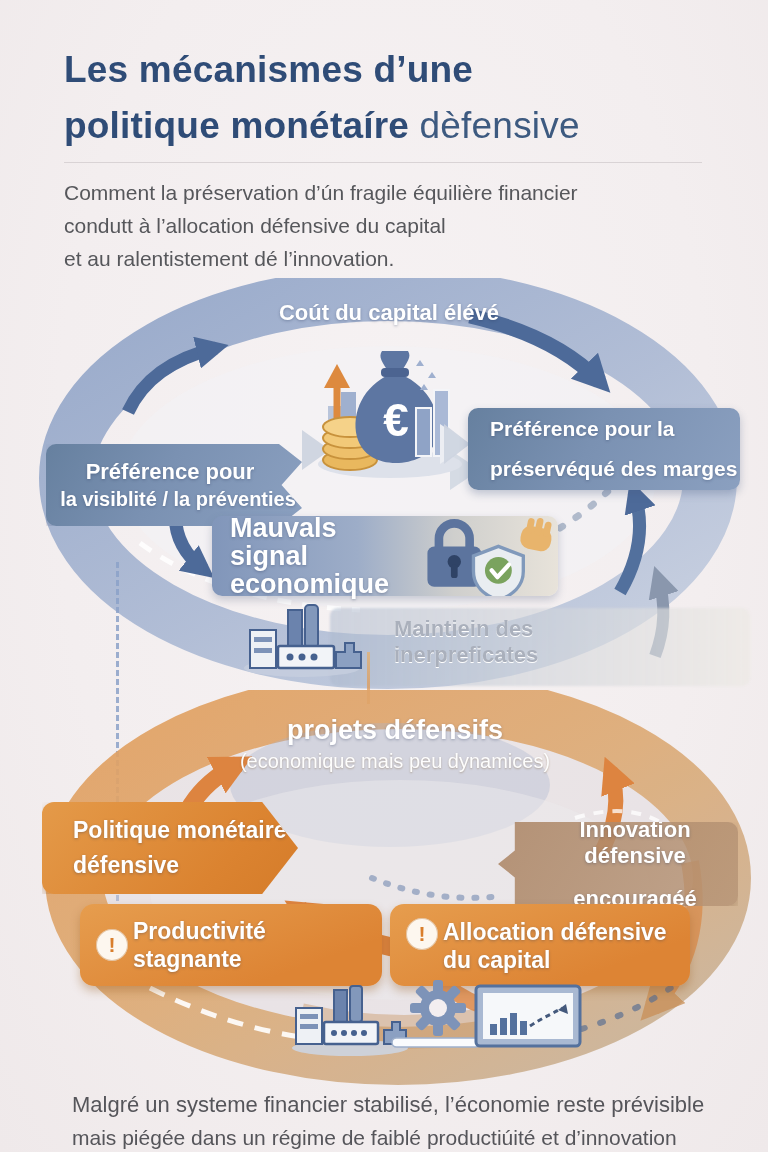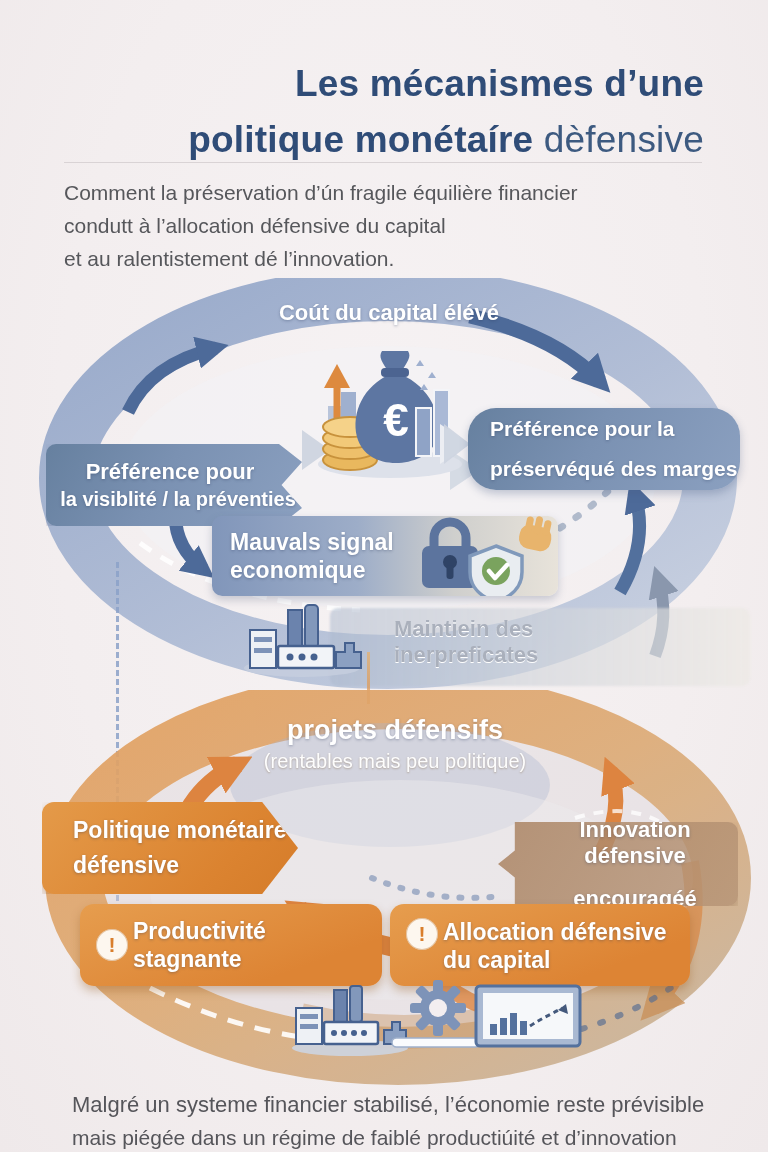--- a/index.html
+++ b/index.html
@@ -2,48 +2,48 @@
 <html><head>
 <meta charset="utf-8">
 <style>
   html,body{margin:0;padding:0;}
   body{font-family:"Liberation Sans","DejaVu Sans",sans-serif;}
   .page{position:relative;width:768px;height:1152px;overflow:hidden;
         background:radial-gradient(ellipse at 50% 40%, #f6f2f3 0%, #f3eeef 60%, #efe9ea 100%);}
   .abs{position:absolute;}
 
   
-  .title{left:64px;top:56px;width:640px;color:#2f4c77;font-size:37px;font-weight:700;line-height:56px;letter-spacing:.2px;text-align:right;}
+  .title{left:64px;top:42px;width:640px;color:#2f4c77;font-size:37px;font-weight:700;line-height:56px;letter-spacing:.2px;}
   .title .light{font-weight:400;color:#3d5a80;}
   .divider{left:64px;top:162px;width:638px;height:1px;background:#d9d3d5;}
   .subtitle{left:64px;top:176px;width:620px;color:#56575b;font-size:21px;line-height:33px;font-weight:400;}
 
   
   .wtxt{color:#ffffff;text-shadow:0 1px 3px rgba(40,55,90,.35);}
 
   
   .box-blue{background:linear-gradient(120deg,#66809f 0%,#7a91b2 45%,#8ba0c0 100%);
             box-shadow:0 4px 8px rgba(70,90,130,.3);border-radius:10px;}
   .left-box{left:46px;top:406px;width:256px;height:82px;
             clip-path:polygon(0 0,91% 0,100% 22%,92% 50%,100% 78%,91% 100%,0 100%);
             display:flex;flex-direction:column;justify-content:center;padding-left:14px;box-sizing:border-box;margin-top:38px;}
   .left-box .l1{font-size:22px;font-weight:600;text-align:center;width:220px;}
   .left-box .l2{font-size:20px;font-weight:600;text-align:center;width:236px;margin-top:3px;}
   .right-box{left:468px;top:408px;width:272px;height:82px;display:flex;flex-direction:column;justify-content:center;
-             padding-left:22px;box-sizing:border-box;border-radius:28px;}
+             padding-left:22px;box-sizing:border-box;}
   .right-box .l1,.right-box .l2{font-size:21px;font-weight:600;}
   .right-box .l2{margin-top:16px;}
   .chev{width:0;height:0;border-top:20px solid transparent;border-bottom:20px solid transparent;}
   .chev-light{border-left:26px solid #cdd4e0;opacity:.9;}
   .chev-white{border-left:30px solid #eceef3;}
 
   .signal-box{left:212px;top:516px;width:346px;height:80px;border-radius:10px;
       background:linear-gradient(90deg,#8196ba 0%,#9dadc8 42%,#cfcfcd 70%,#e8e3da 100%);
       box-shadow:0 4px 8px rgba(80,95,125,.28);display:flex;align-items:center;}
-  .signal-text{padding-left:18px;font-size:23px;font-weight:700;line-height:28px;}
+  .signal-text{padding-left:18px;font-size:27px;font-weight:700;line-height:28px;}
 
   .maintain{left:394px;top:616px;font-size:22px;font-weight:600;line-height:26px;
             color:#aab0bc;text-shadow:0 1px 0 #ffffff;}
   .maintain-band{left:330px;top:608px;width:420px;height:78px;border-radius:8px;
       background:linear-gradient(90deg,rgba(173,186,206,.55),rgba(236,233,228,.65));filter:blur(1px);}
 
   .vdash{left:116px;top:562px;width:0;height:420px;border-left:3px dashed #8ca2c9;opacity:.85;}
   .orange-tick{left:367px;top:652px;width:3px;height:52px;background:linear-gradient(#e8b06a,#dd8a3f);opacity:.7;}
 
   
@@ -241,21 +241,21 @@
     <path d="M 598 168 Q 626 120 610 80" fill="none" stroke="#dd8440" stroke-width="15" marker-end="url(#mO)"></path>
     <path d="M 690 172 Q 706 258 652 318" fill="none" stroke="#d98b4a" stroke-width="18" opacity=".75" marker-end="url(#mT)"></path>
     <path d="M 372 188 Q 436 214 502 206" fill="none" stroke="#7d90b5" stroke-width="6" stroke-dasharray="2 13" stroke-linecap="round" opacity=".65"></path>
     <path d="M 575 128 Q 640 108 678 146" fill="none" stroke="#ffffff" stroke-width="4" stroke-dasharray="10 9" opacity=".75"></path>
     <path d="M 150 298 Q 250 348 352 352" fill="none" stroke="#ffffff" stroke-width="5" stroke-dasharray="16 12" opacity=".9"></path>
     <path d="M 545 348 Q 625 332 682 290" fill="none" stroke="#5d7092" stroke-width="6" stroke-dasharray="3 16" stroke-linecap="round" opacity=".7"></path>
   </svg>
 
   <div class="abs o-heading wtxt">
     <div class="h2">projets défensifs</div>
-    <div class="hs">(rentables mais peu politique)</div>
+    <div class="hs">(economique mais peu dynamices)</div>
   </div>
 
   <div class="abs policy-box">
     <div class="wtxt l1">Politique monétaire</div>
     <div class="wtxt l2">défensive</div>
   </div>
   <div class="abs innov-box">
     <div class="wtxt l1">Innovation défensive</div>
     <div class="wtxt l2">encouragéé</div>
   </div>

